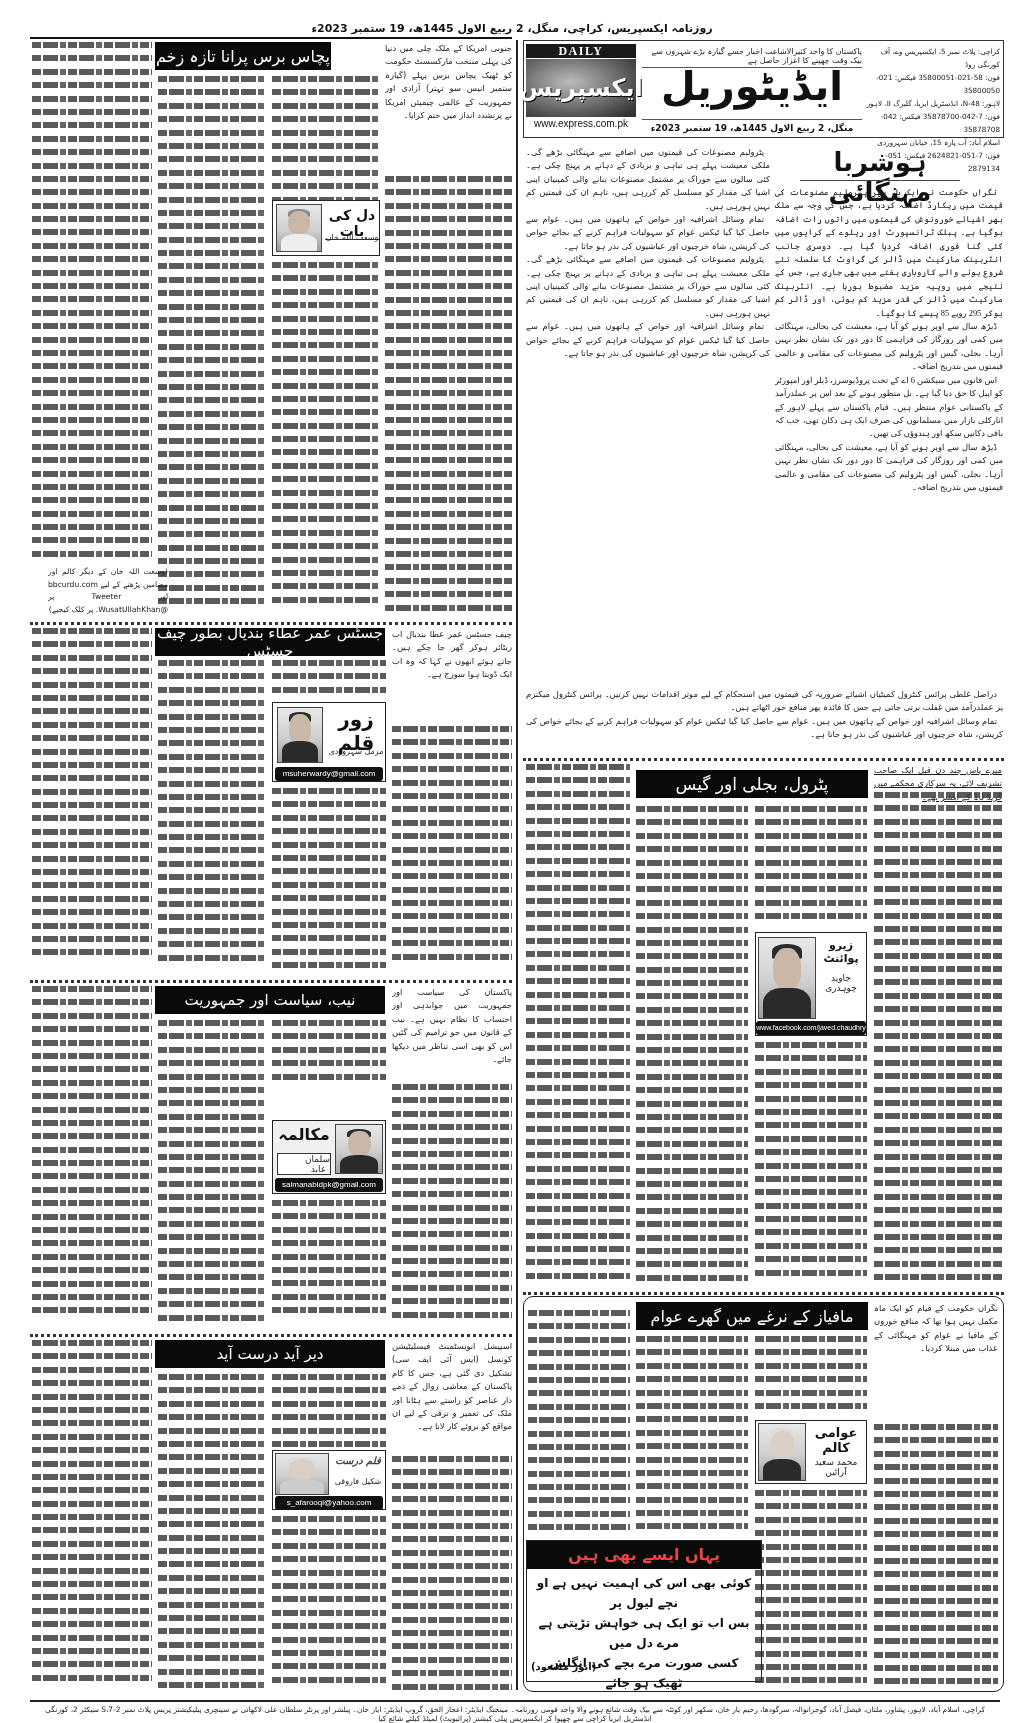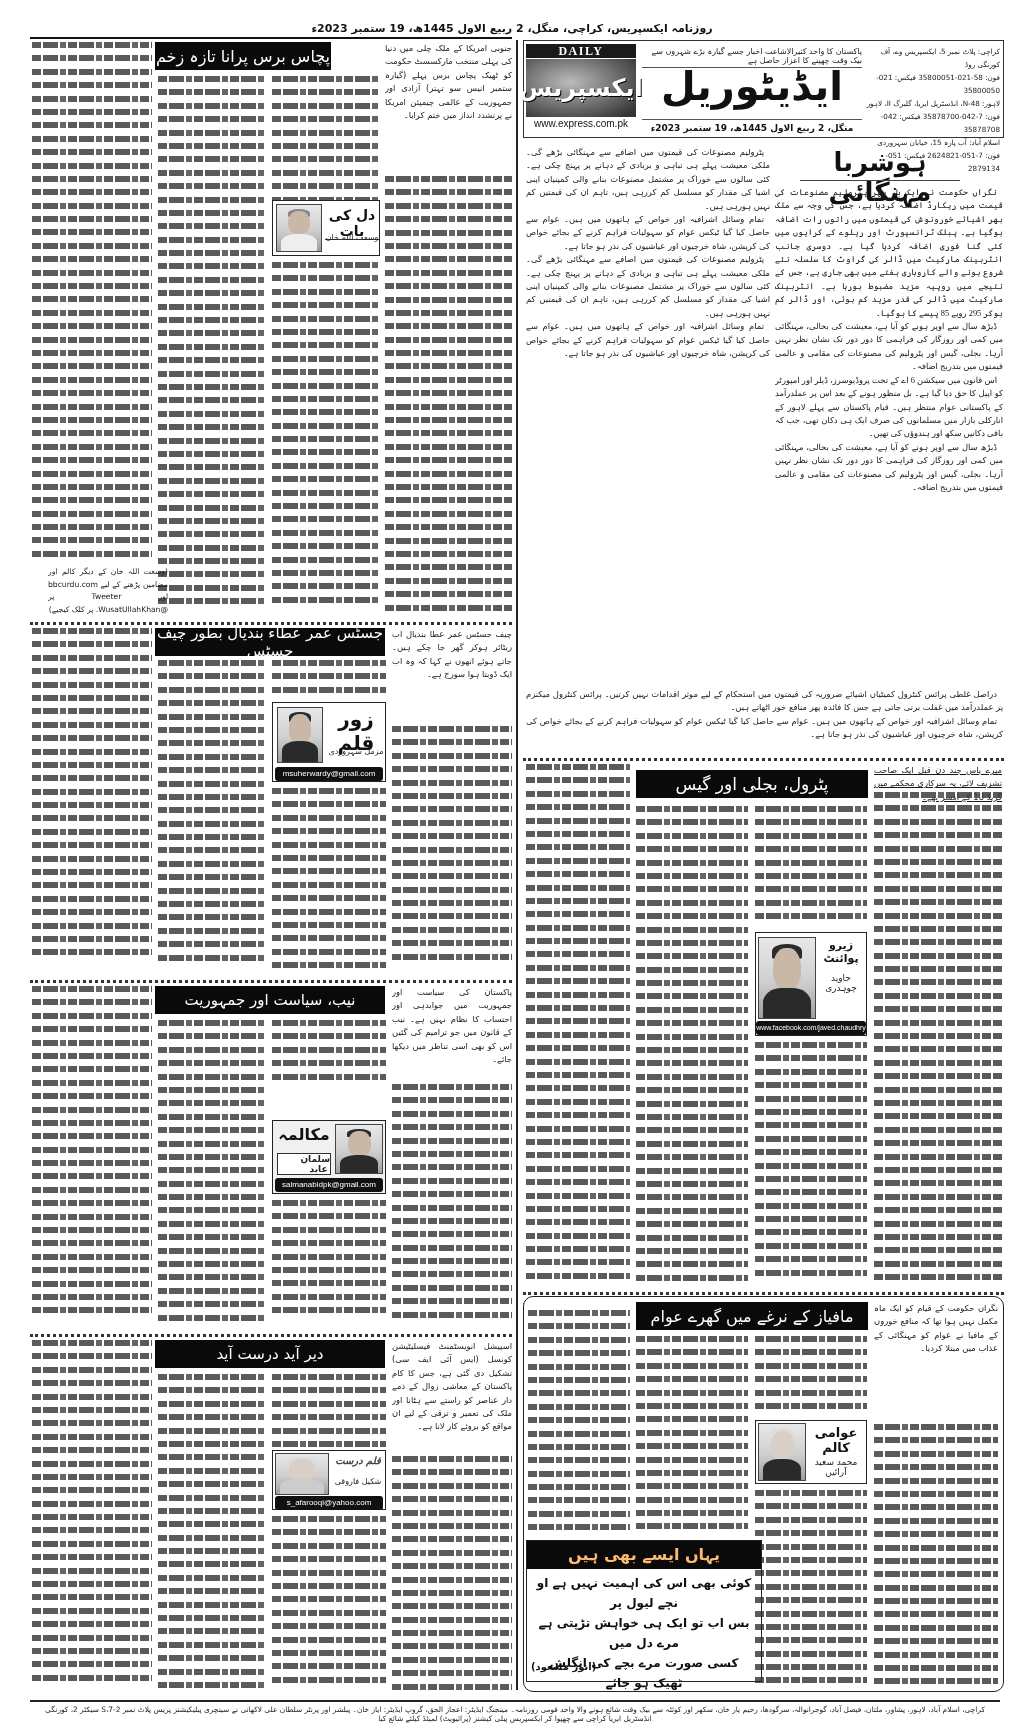--- a/index.html
+++ b/index.html
@@ -38,21 +38,21 @@
   .logo-img { position: absolute; left: 0; top: 15px; width: 110px; height: 58px; background: radial-gradient(ellipse at 40% 40%, #bbb 0%, #777 45%, #333 90%); display: flex; align-items: center; justify-content: center; color: #fff; font-size: 24px; font-weight: bold; direction: rtl; text-shadow: 1px 1px 0 #000; }
   .logo-url { position: absolute; left: 0; top: 74px; width: 110px; text-align: center; font-family: "Liberation Sans", sans-serif; font-size: 10px; color: #111; }
   .mast-tag { position: absolute; left: 118px; top: 6px; width: 220px; direction: rtl; text-align: right; font-size: 8px; color: #222; border-bottom: 1px solid #555; padding-bottom: 2px; }
   .mast-title { position: absolute; left: 118px; top: 22px; width: 220px; text-align: center; font-size: 40px; font-weight: bold; direction: rtl; color: #111; }
   .mast-date { position: absolute; left: 118px; top: 78px; width: 220px; text-align: center; direction: rtl; font-size: 9px; font-weight: bold; border-top: 1px solid #555; padding-top: 3px; }
   .mast-offices { position: absolute; left: 342px; top: 4px; width: 134px; direction: rtl; font-size: 7.2px; line-height: 13px; text-align: right; color: #222; }
 
   .ed-head { position: absolute; left: 785px; top: 147px; width: 190px; text-align: center; direction: rtl; font-size: 26px; font-weight: bold; }
 
   .urdu-poem-box { position: absolute; left: 526px; top: 1540px; width: 236px; height: 142px; border: 1.5px solid #222; }
-  .poem-head { position: absolute; left: 0; top: 0; width: 100%; height: 28px; background: #0a0a0a; color: #fdba74; font-size: 16px; font-weight: bold; direction: rtl; text-align: center; line-height: 28px; }
+  .poem-head { position: absolute; left: 0; top: 0; width: 100%; height: 28px; background: #0a0a0a; color: #ef4444; font-size: 16px; font-weight: bold; direction: rtl; text-align: center; line-height: 28px; }
   .poem-lines { position: absolute; left: 6px; top: 32px; width: 222px; direction: rtl; text-align: center; font-size: 12px; line-height: 20px; font-weight: bold; }
   .poem-credit { position: absolute; left: 4px; top: 120px; font-size: 10px; font-weight: bold; direction: rtl; }
 
   .rounded-box { position: absolute; border: 1.5px solid #222; border-radius: 10px; }
 
   .footer-imprint { position: absolute; left: 30px; top: 1700px; width: 970px; direction: rtl; text-align: center; font-size: 7.4px; color: #222; border-top: 2px solid #222; padding-top: 3px; }
 </style>
 </head>
 <body>
 
@@ -746,21 +746,21 @@
     <i></i>
 </div>
 
 <div class="author-box" style="left:272px;top:1120px;width:114px;height:74px;background:#f0f0f0;">
   <div class="photo" style="left:62px;top:3px;width:48px;height:50px;">
       <div class="hair"></div>
       <div class="head"></div>
       <div class="body"></div>
     </div>
   <div class="col-name" style="left:2px;top:4px;width:58px;font-size:16px;">مکالمہ</div>
-  <div class="col-author" style="left:4px;top:32px;width:54px;font-size:9px;border:1px solid #333;background:#fff;font-weight:bold;padding-left:29px;">سلمان عابد</div>
+  <div class="col-author" style="left:4px;top:32px;width:54px;font-size:9px;border:1px solid #333;background:#fff;font-weight:normal;padding-left:29px;">سلمان عابد</div>
   <div class="email-bar" style="left:2px;top:57px;width:108px;font-size:8px;">salmanabidpk@gmail.com</div>
 </div>
 <div class="lines" style="left:272px;top:1200px;width:114px;height:124px;">
   <i></i>
     <i></i>
     <i></i>
     <i></i>
     <i></i>
     <i></i>
     <i></i>

